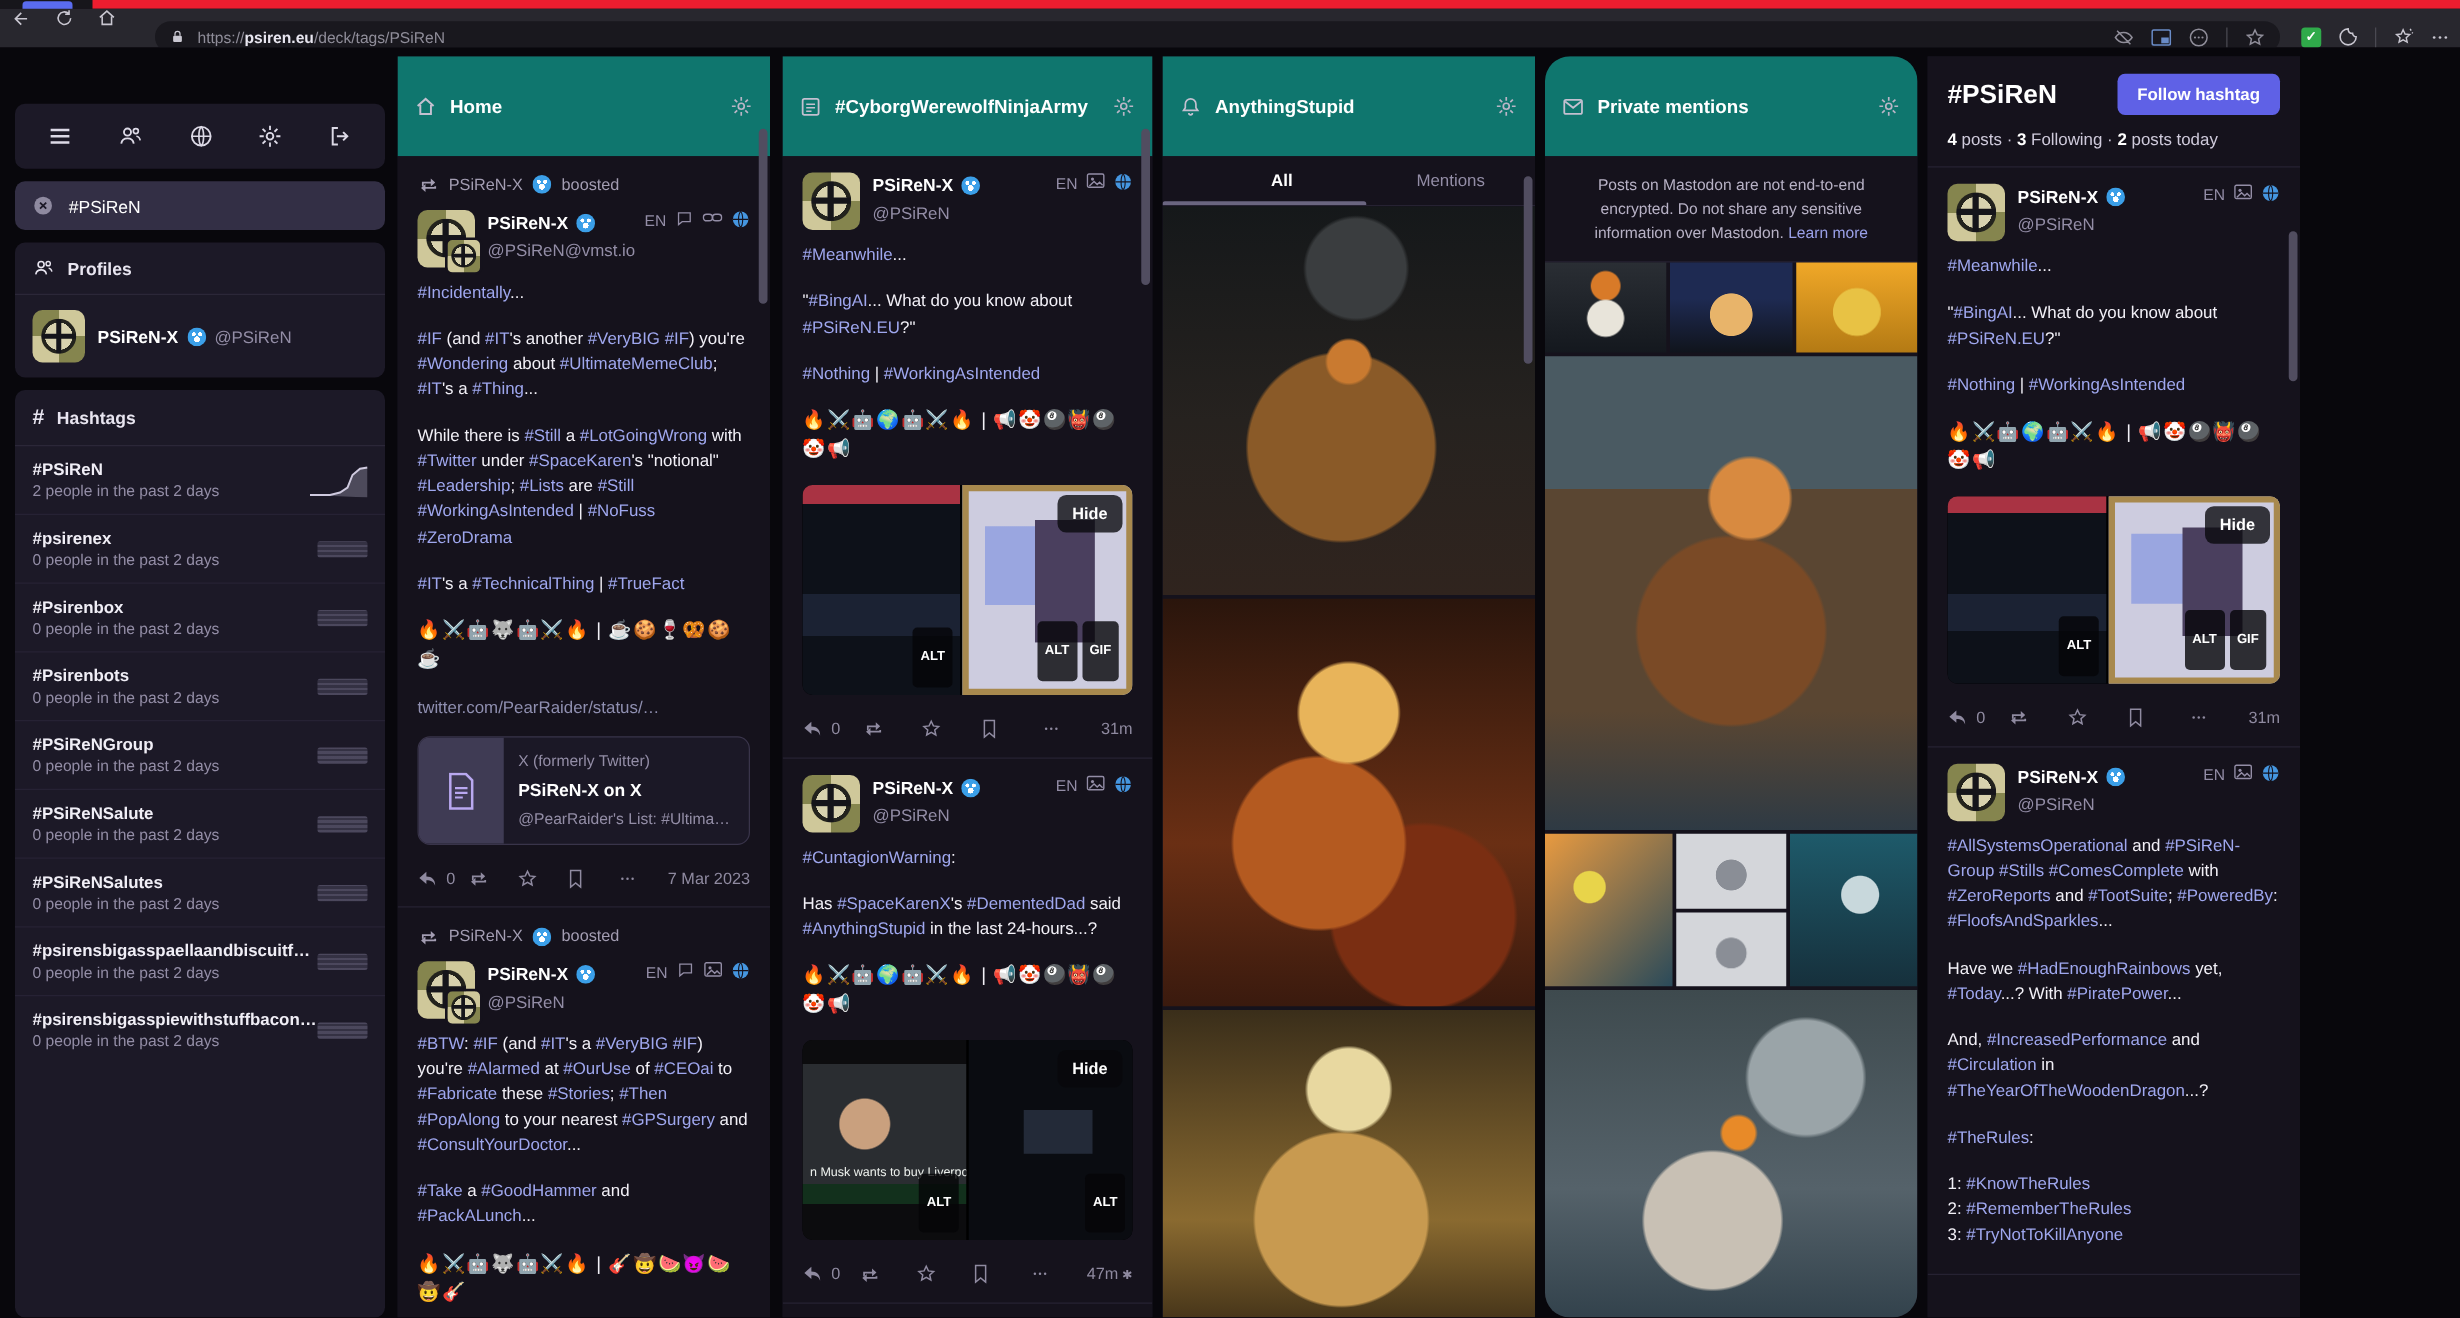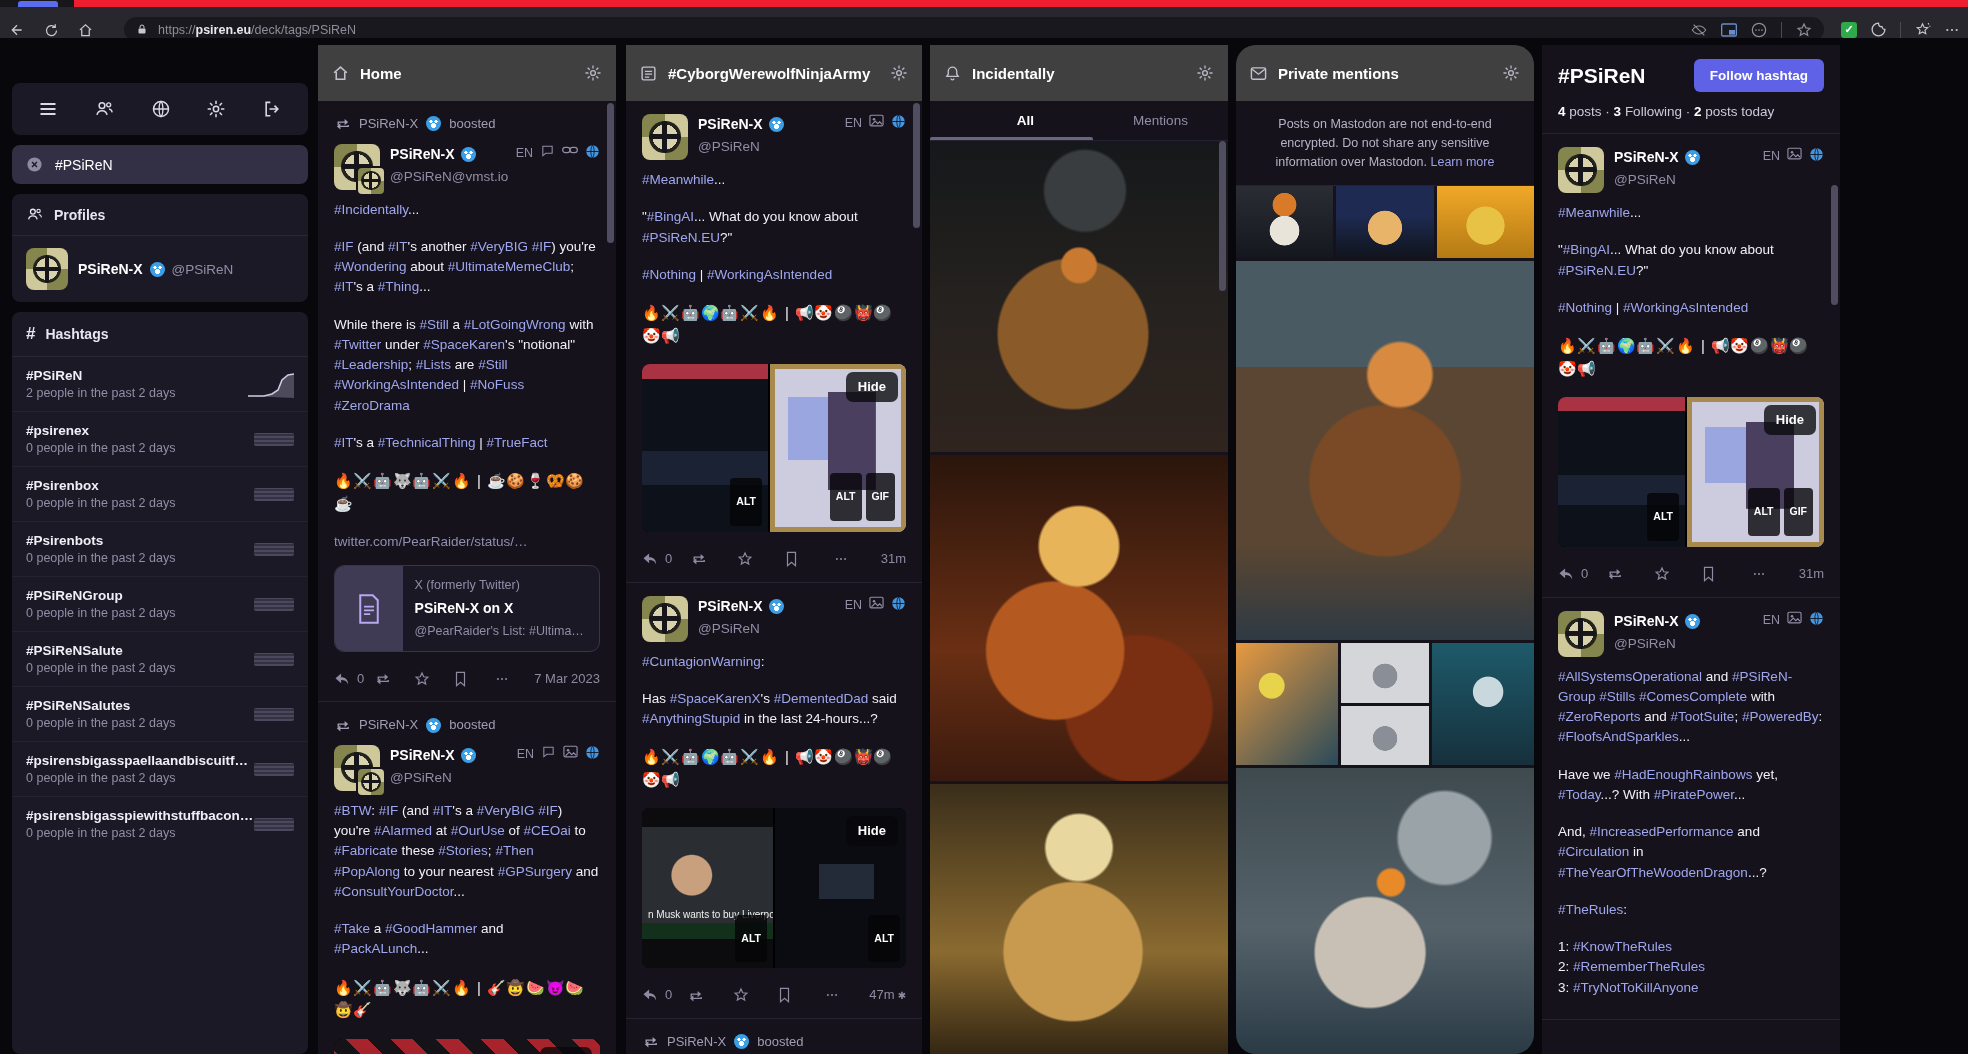--- a/index.html
+++ b/index.html
@@ -2,33 +2,33 @@
 <html><head>
 <meta charset="utf-8">
 <style>
   html,body{margin:0;padding:0;}
   body{width:1968px;height:1054px;background:#08070c;font-family:"Liberation Sans",sans-serif;color:#fff;overflow:hidden;position:relative;}
   .icon svg{display:block;}
   
   .topstrip{position:absolute;top:0;left:0;width:1968px;height:7px;background:#17161b;}
   .topstrip .red{position:absolute;left:74px;top:0;right:0;height:7px;background:#ee1d2f;}
   .topstrip .tab{position:absolute;left:18px;top:1px;width:40px;height:6px;border-radius:3px;background:#5a6cf0;}
-  .toolbar{position:absolute;top:7px;left:0;width:1968px;height:31px;background:#28272e;display:flex;align-items:flex-end;color:#c9c7d1;}
+  .toolbar{position:absolute;top:7px;left:0;width:1968px;height:31px;background:#28272e;display:flex;align-items:flex-start;color:#c9c7d1;}
   .tb-ic{width:34px;display:flex;justify-content:center;align-items:center;cursor:pointer;}
   .urlbar{position:absolute;left:124px;top:10px;width:1700px;height:25px;background:#19181e;border-radius:13px;display:flex;align-items:center;padding:0 12px;box-sizing:border-box;font-size:12.5px;}
   .urlbar .addr{color:#8f8d99;margin-left:10px;flex:1;white-space:nowrap;overflow:hidden;}
   .urlbar .addr b{color:#e8e6f0;font-weight:bold;}
   .pill-icons{display:flex;align-items:center;gap:14px;color:#8f8d99;}
   .tb-right{position:absolute;right:8px;top:7px;height:31px;display:flex;align-items:center;gap:13px;color:#c9c7d1;}
   .ext-green{width:16px;height:16px;border-radius:3px;background:#2faa4a;display:flex;align-items:center;justify-content:center;font-size:11px;color:#fff;font-weight:bold;}
   .vdiv{width:1px;height:16px;background:#4a4952;}
   
   .deck{position:absolute;top:38px;left:0;width:1968px;bottom:0;background:#08070c;}
   .col{position:absolute;top:7px;bottom:0;background:#15121c;display:flex;flex-direction:column;overflow:hidden;}
-  .col-hd{height:48px;min-height:48px;background:#404040;display:flex;align-items:center;padding:4px 14px;font-size:15px;font-weight:bold;gap:11px;color:#fff;}
+  .col-hd{height:48px;min-height:48px;background:#0f766e;display:flex;align-items:center;padding:16px 14px;font-size:15px;font-weight:bold;gap:11px;color:#fff;}
   .col-hd .icon{color:#c4c0d0;}
   .col-hd .gear{margin-left:auto;color:#b9b5c6;font-size:17px;cursor:pointer;}
   .cbody{flex:1;overflow:hidden;position:relative;background:#15121c;}
   .scrollthumb{position:absolute;right:2px;width:7px;border-radius:4px;background:#514d60;z-index:5;}
   
   .side{position:absolute;top:45px;bottom:0;left:12px;width:296px;display:flex;flex-direction:column;gap:10px;}
   .sbox{background:#1c1927;border-radius:8px;overflow:hidden;}
   .navrow{display:flex;justify-content:space-between;align-items:center;height:52px;padding:0 26px;color:#dcd9e6;}
   .navrow .icon{cursor:pointer;}
   .searchrow{background:#332f45;border-radius:8px;display:flex;align-items:center;gap:12px;padding:11px 14px;font-size:14px;color:#fff;}
@@ -736,21 +736,21 @@
     <div class="scrollthumb" style="top:58px;height:125px;"></div>
   </div>
 
   <div class="col" style="left:930px;width:298px;">
     <div class="col-hd">
       <span class="icon">
           <svg width="17" height="17" viewBox="0 0 24 24">
             <path d="M12 3a6 6 0 0 0-6 6v4l-2 3h16l-2-3V9a6 6 0 0 0-6-6zM10 19a2 2 0 0 0 4 0" stroke="currentColor" stroke-width="1.9" fill="none"></path>
           </svg>
         </span>
-      <span>Incidentally</span>
+      <span>AnythingStupid</span>
       <span class="gear icon">
           <svg width="18" height="18" viewBox="0 0 24 24">
             <circle cx="12" cy="12" r="3.2" stroke="currentColor" stroke-width="1.8" fill="none"></circle>
             <path d="M12 2v4M12 18v4M2 12h4M18 12h4M4.9 4.9l2.8 2.8M16.3 16.3l2.8 2.8M19.1 4.9l-2.8 2.8M7.7 16.3l-2.8 2.8" stroke="currentColor" stroke-width="1.8"></path>
           </svg>
         </span>
     </div>
     <div class="tabs">
       <div class="tab active">All</div>
       <div class="tab">Mentions</div>

